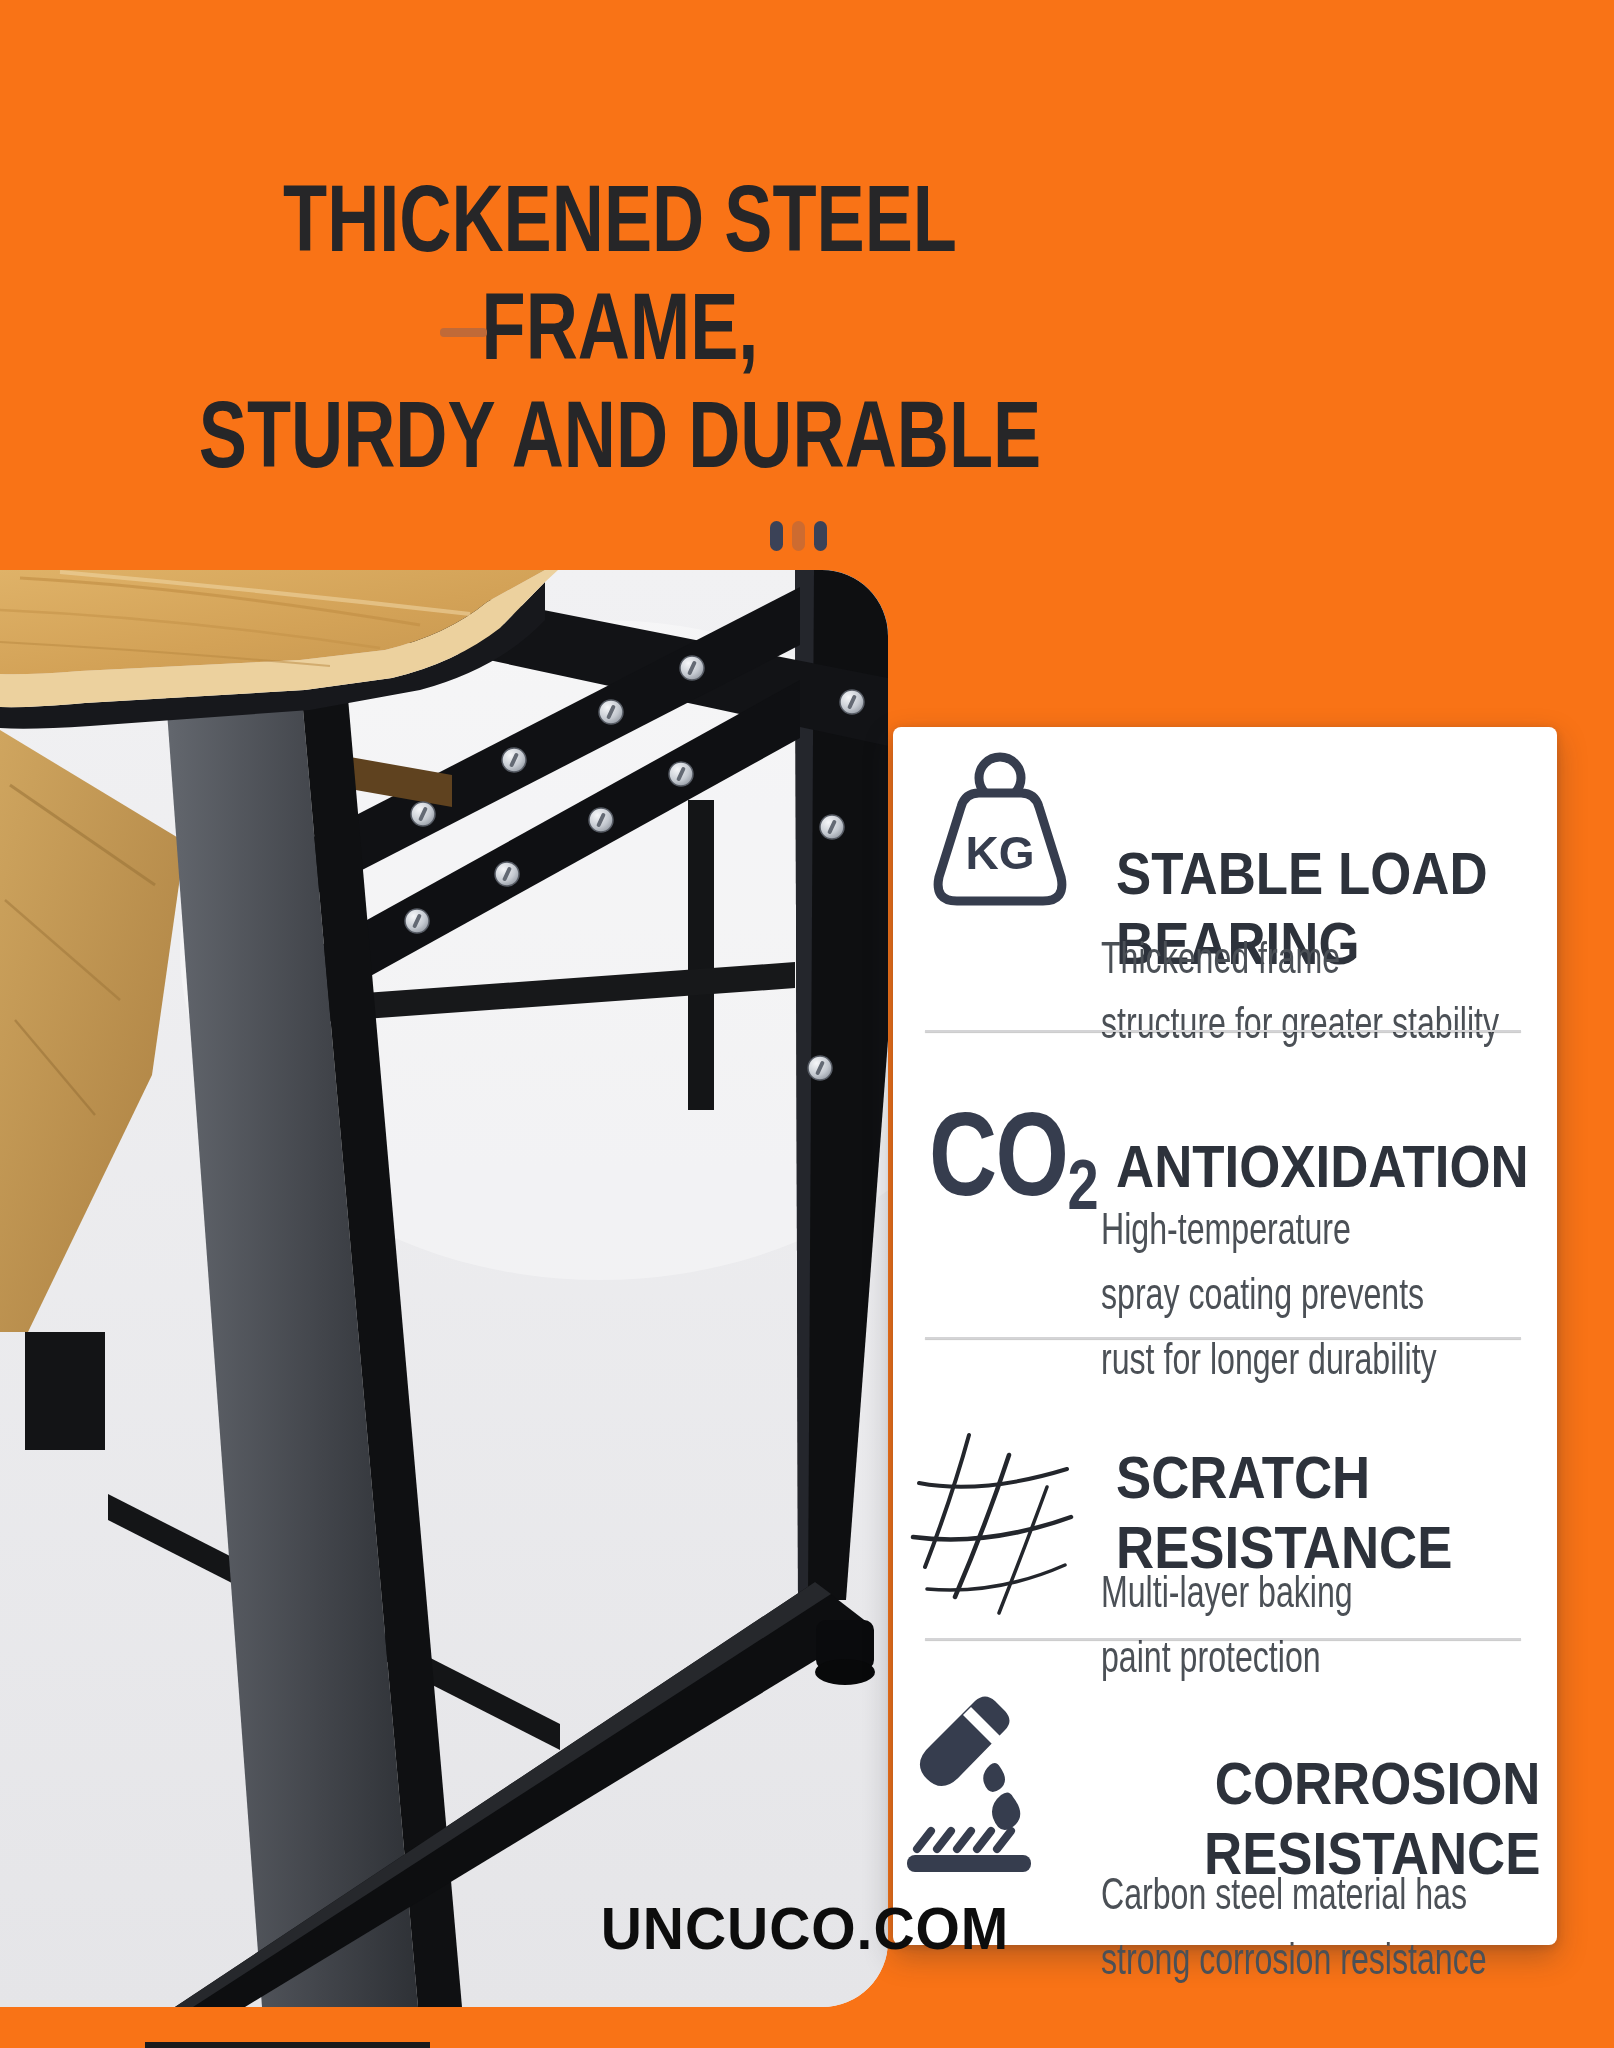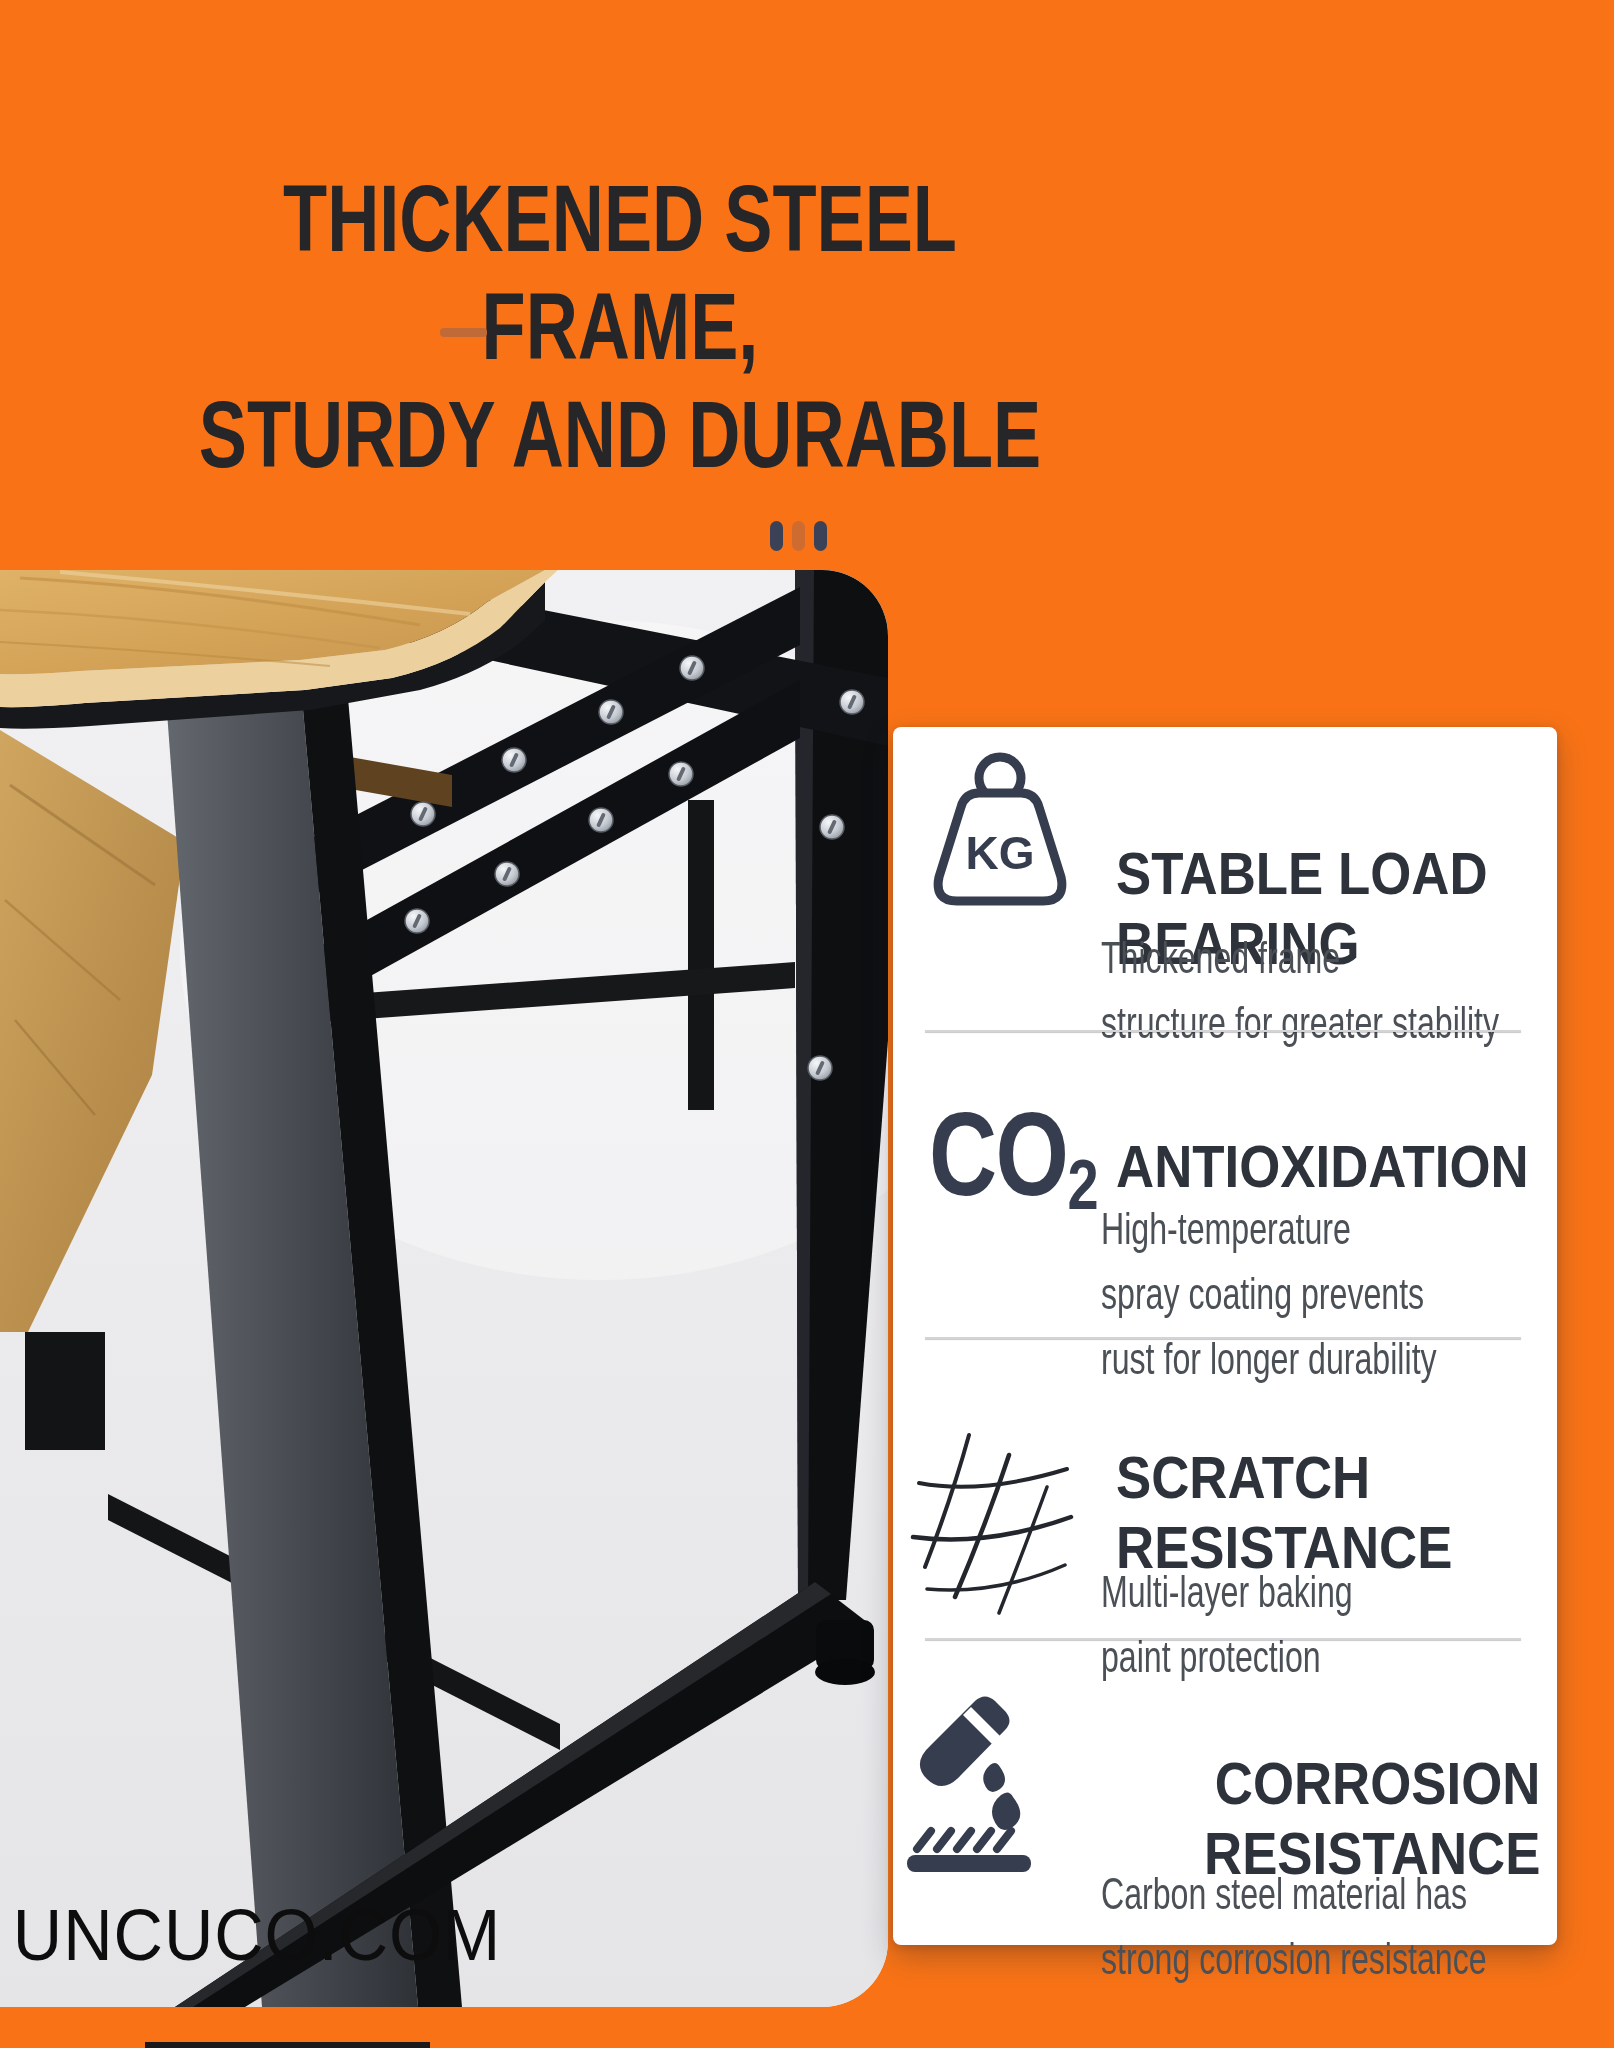--- a/index.html
+++ b/index.html
@@ -50,22 +50,22 @@
     color:var(--feature-desc-ink,#4b5056);white-space:pre-line;
   }
   .feat-desc .squeeze{display:inline-block;transform:scaleX(.73);transform-origin:left top;}
   .co2{
     position:absolute;left:36px;top:368px;font-weight:bold;font-size:118px;line-height:1;
     color:var(--icon-ink,#343b4d);transform:scaleX(.80);transform-origin:left top;letter-spacing:-2px;
   }
   .co2 sub{font-size:70px;vertical-align:-14px;letter-spacing:0;}
   
   .footer-url{
-    position:absolute;left:0;top:1896px;width:1610px;text-align:left;
-    font-size:72px;line-height:1.1;font-weight:400;color:var(--footer-ink,#0d0d0d);letter-spacing:1px;
+    position:absolute;left:0;top:1896px;width:1610px;text-align:center;
+    font-size:60px;line-height:1.1;font-weight:700;color:var(--footer-ink,#0d0d0d);letter-spacing:1px;
   }
   .footer-url .squeeze{display:inline-block;transform:scaleX(.95);transform-origin:center top;}
   .bottom-strip{position:absolute;left:145px;top:2042px;width:285px;height:6px;background:#1a1a1c;}
 </style>
 </head>
 <body>
 
 <div class="canvas">
 
   <h1 class="title"><span class="squeeze">THICKENED STEEL FRAME,

